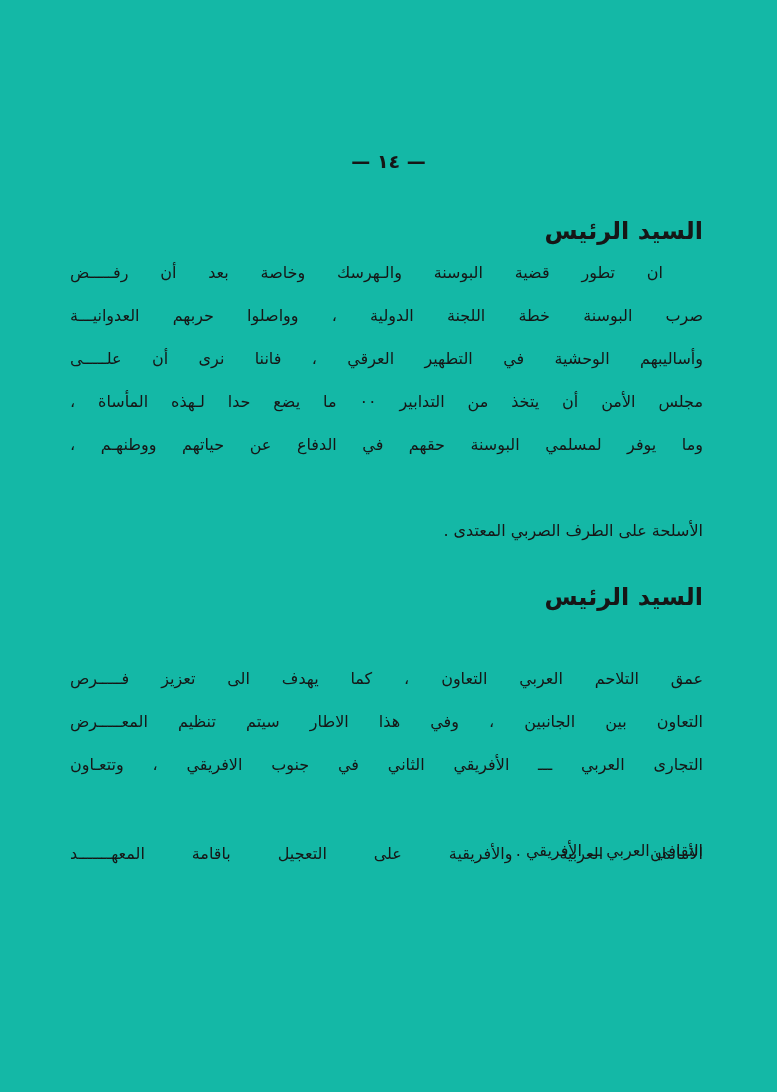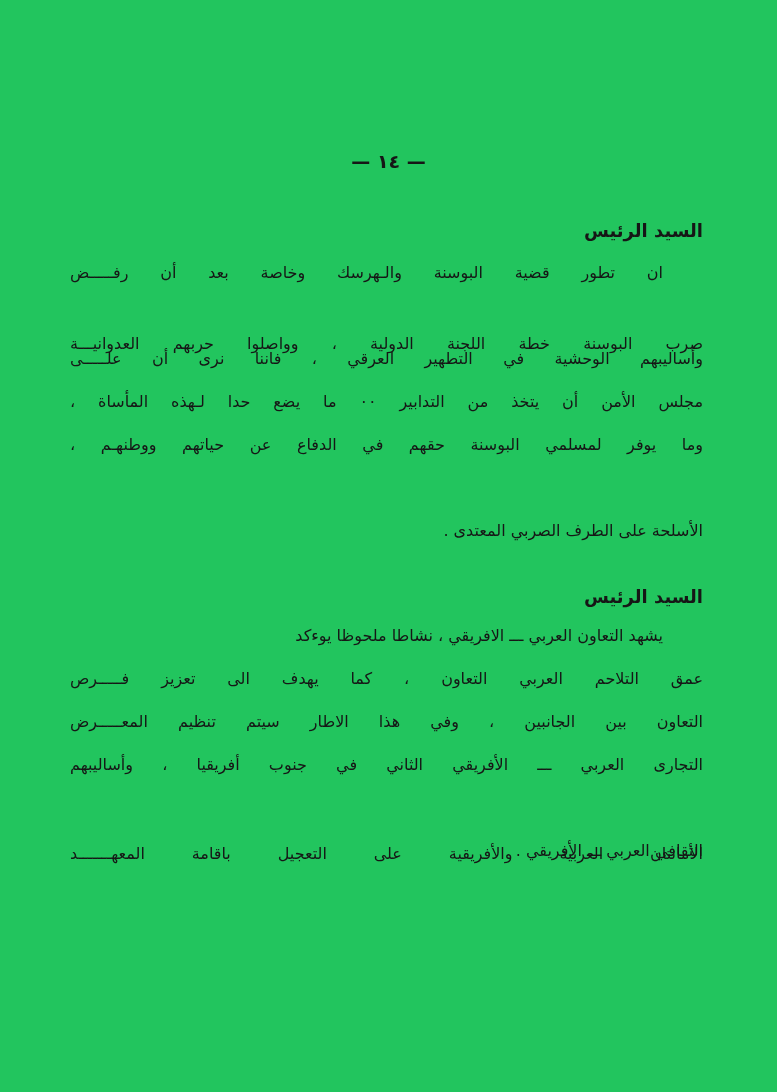--- a/index.html
+++ b/index.html
@@ -5,21 +5,21 @@
   html, body {
     margin: 0;
     padding: 0;
     background: #e8e8e8;
   }
   .page {
     position: relative;
     width: 777px;
     height: 1092px;
     margin: 0 auto;
-    background: #22c55e;
+    background: #14b8a6;
     overflow: hidden;
     font-family: "DejaVu Sans", sans-serif;
     color: #161616;
   }
   .page-number {
     position: absolute;
     top: 146px;
     left: 0;
     right: 0;
     height: 30px;
@@ -37,21 +37,21 @@
     right: 74px;
     bottom: 0;
     direction: rtl;
   }
   .heading {
     position: absolute;
     left: 0;
     right: 0;
     height: 30px;
     line-height: 30px;
-    font-size: 18px;
+    font-size: 24px;
     font-weight: bold;
     text-align: right;
     white-space: nowrap;
   }
   .line {
     position: absolute;
     left: 0;
     right: 0;
     height: 30px;
     line-height: 30px;
@@ -62,21 +62,21 @@
   .just {
     text-align: justify;
     text-align-last: justify;
   }
   .indent {
     padding-right: 40px;
   }
   
   .h1  { top: 216px; }
   .p1-0 { top: 258px; }
-  .p1-1 { top: 301px; margin-top: 28px; }
+  .p1-1 { top: 301px; }
   .p1-2 { top: 344px; }
   .p1-3 { top: 387px; }
   .p1-4 { top: 430px; }
   .p1-5 { top: 473px; }
   .p1-6 { top: 516px; }
   .h2  { top: 582px; }
   .p2-0 { top: 621px; }
   .p2-1 { top: 664px; }
   .p2-2 { top: 707px; }
   .p2-3 { top: 750px; }
@@ -96,21 +96,20 @@
 
     <div class="line just indent p1-0">ان تطور قضية البوسنة والـهرسك وخاصة بعد أن رفـــــض</div>
     <div class="line just p1-1">صرب البوسنة خطة اللجنة الدولية ، وواصلوا حربهم العدوانيـــة</div>
     <div class="line just p1-2">وأساليبهم الوحشية في التطهير العرقي ، فاننا نرى أن علـــــى</div>
     <div class="line just p1-3">مجلس الأمن أن يتخذ من التدابير ٠٠ ما يضع حدا لـهذه المأساة ،</div>
     <div class="line just p1-4">وما يوفر لمسلمي البوسنة حقهم في الدفاع عن حياتهم ووطنهـم ،</div>
     <div class="line p1-6">الأسلحة على الطرف الصربي المعتدى .</div>
 
     <div class="heading h2">السيد الرئيس</div>
 
-    <div class="line indent p2-0">يشهد التعاون العربي ـــ الافريقي ، نشاطا ملحوظا يوءكد</div>
     <div class="line just p2-1">عمق التلاحم العربي التعاون ، كما يهدف الى تعزيز فـــــرص</div>
     <div class="line just p2-2">التعاون بين الجانبين ، وفي هذا الاطار سيتم تنظيم المعـــــرض</div>
-    <div class="line just p2-3">التجارى العربي ـــ الأفريقي الثاني في جنوب أفريقيا ، وأساليبهم</div>
+    <div class="line just p2-3">التجارى العربي ـــ الأفريقي الثاني في جنوب الافريقي ، وتتعـاون</div>
     <div class="line just p2-4">الأمانتان العربية والأفريقية على التعجيل باقامة المعهـــــــد</div>
     <div class="line p2-5">الثقافي العربي ـــ الأفريقي .</div>
 
   </div>
 </div>
 
 </body></html>

